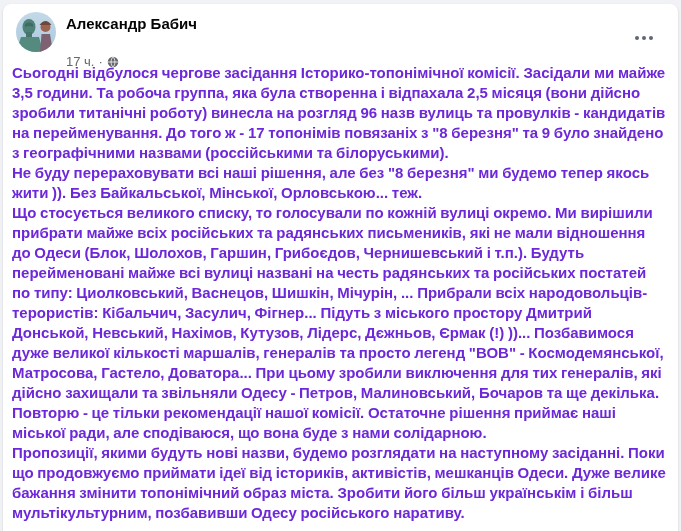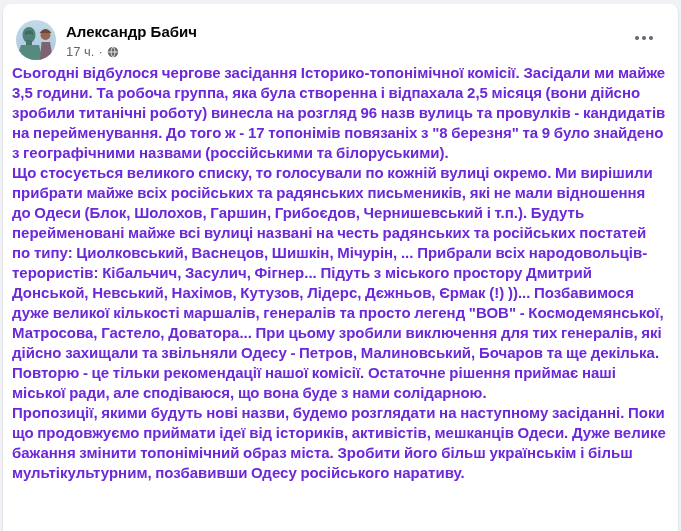--- a/index.html
+++ b/index.html
@@ -18,21 +18,21 @@
     position: absolute;
     left: 3px; right: 3px; top: 4px;
     height: 560px;
     background: #FFFFFF;
     border-radius: 8px;
     box-shadow: 0 1px 2px rgba(0,0,0,0.18);
   }
   .header {
     position: relative;
     display: flex;
-    align-items: flex-end;
+    align-items: flex-start;
     padding: 8px 16px 0 13px;
     height: 56px;
   }
   .avatar {
     width: 40px; height: 40px;
     border-radius: 50%;
     overflow: hidden;
     flex: 0 0 40px;
     cursor: pointer;
   }
@@ -45,21 +45,21 @@
     font-size: 15px;
     font-weight: 700;
     color: #050505;
     line-height: 19px;
     cursor: pointer;
   }
   .meta {
     display: flex;
     align-items: center;
     gap: 4px;
-    margin-top: 3px;
+    margin-top: 21px;
     font-size: 13px;
     color: #65676B;
     line-height: 16px;
   }
   .globe { display: inline-flex; align-items: center; }
   .menu-btn {
     position: absolute;
     right: 18px; top: 22px;
     width: 32px; height: 24px;
     display: flex;
@@ -128,19 +128,20 @@
       </div>
       <div class="menu-btn" title="">
         <span class="dot"></span>
         <span class="dot"></span>
         <span class="dot"></span>
       </div>
     </div>
 
     <div class="body-text">
       <p>Сьогодні відбулося чергове засідання Історико-топонімічної комісії. Засідали ми майже 3,5 години. Та робоча группа, яка була створенна і відпахала 2,5 місяця (вони дійсно зробили титанічні роботу) винесла на розгляд 96 назв вулиць та провулків - кандидатів на перейменування. До того ж - 17 топонімів повязаніх з "8 березня" та 9 було знайдено з географічними назвами (россійськими та білоруськими).</p>
+      <p>Не буду перераховувати всі наші рішення, але без "8 березня" ми будемо тепер якось жити )). Без Байкальської, Мінської, Орловською... теж.</p>
       <p>Що стосується великого списку, то голосували по кожній вулиці окремо. Ми вирішили прибрати майже всіх російських та радянських письмеників, які не мали відношення до Одеси (Блок, Шолохов, Гаршин, Грибоєдов, Чернишевський і т.п.). Будуть перейменовані майже всі вулиці названі на честь радянських та російських постатей по типу: Циолковський, Васнецов, Шишкін, Мічурін, ... Прибрали всіх народовольців-терористів: Кібальчич, Засулич, Фігнер... Підуть з міського простору Дмитрий Донськой, Невський, Нахімов, Кутузов, Лідерс, Дєжньов, Єрмак (!) ))... Позбавимося дуже великої кількості маршалів, генералів та просто легенд "ВОВ" - Космодемянської, Матросова, Гастело, Доватора... При цьому зробили виключення для тих генералів, які дійсно захищали та звільняли Одесу - Петров, Малиновський, Бочаров та ще декілька.</p>
       <p>Повторю - це тільки рекомендації нашої комісії. Остаточне рішення приймає наші міської ради, але сподіваюся, що вона буде з нами солідарною.</p>
       <p>Пропозиції, якими будуть нові назви, будемо розглядати на наступному засіданні. Поки що продовжуємо приймати ідеї від істориків, активістів, мешканців Одеси. Дуже велике бажання змінити топонімічний образ міста. Зробити його більш українськім і більш мультікультурним, позбавивши Одесу російського наративу.</p>
     </div>
 
   </div>
 </div>
 
 </body></html>

